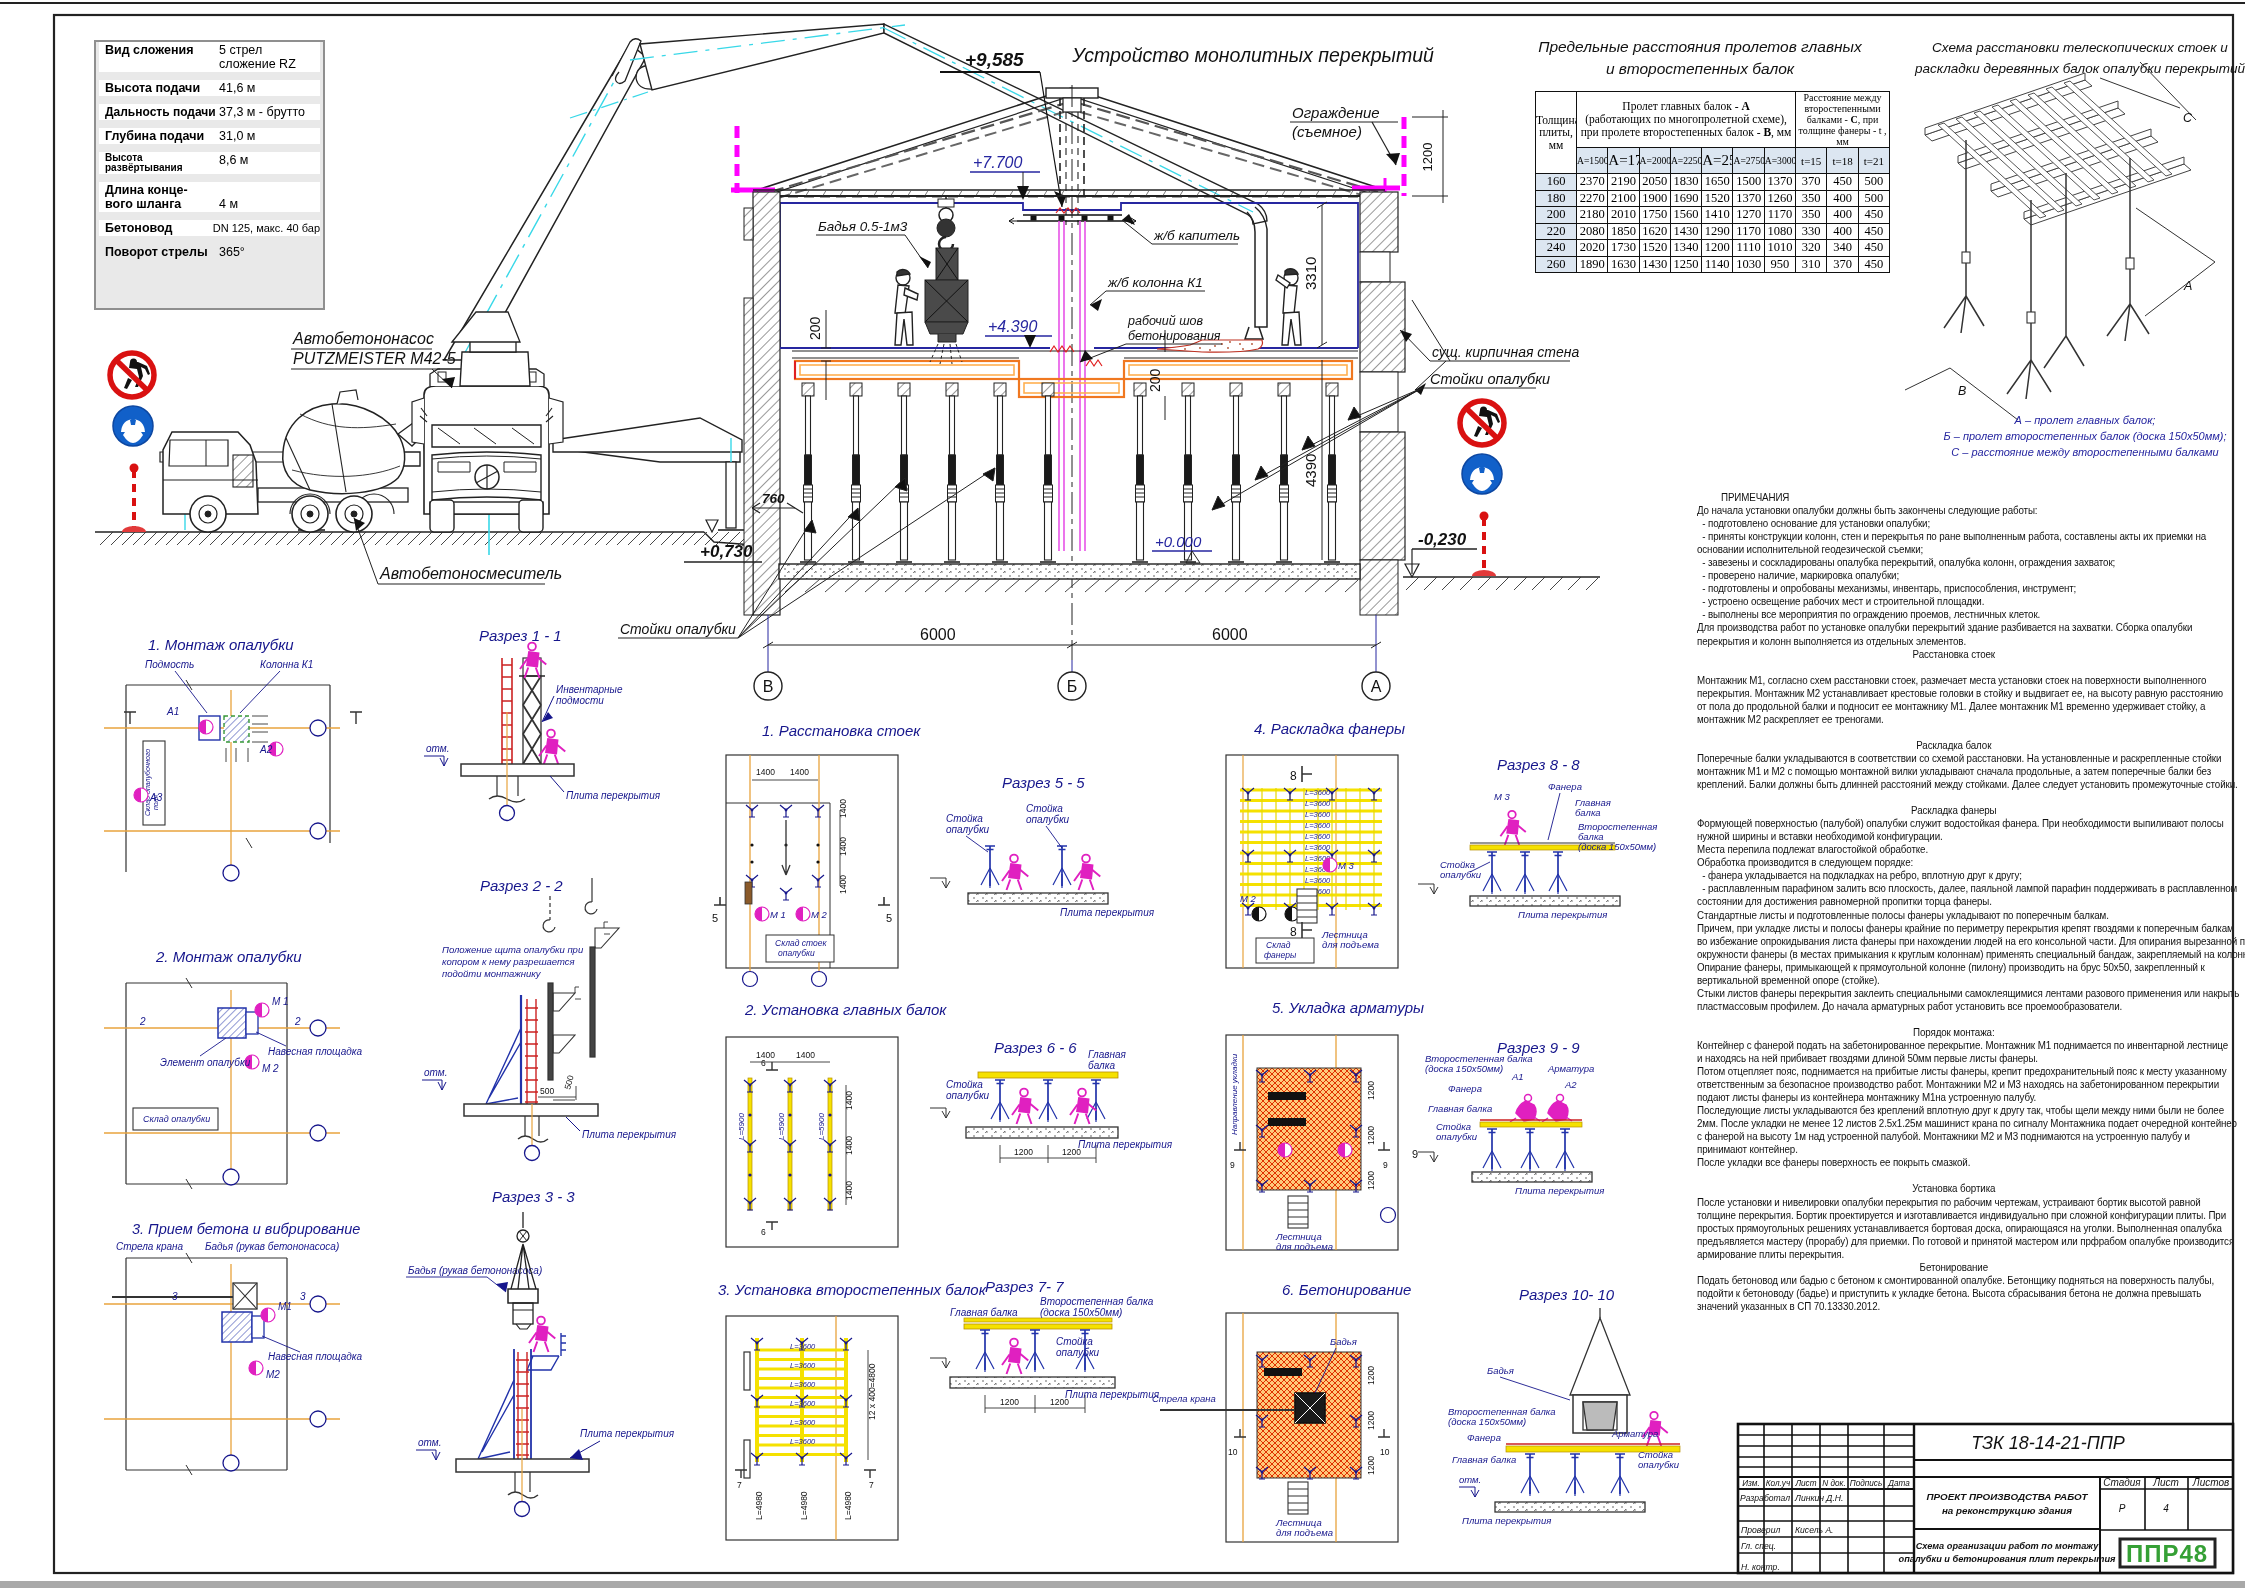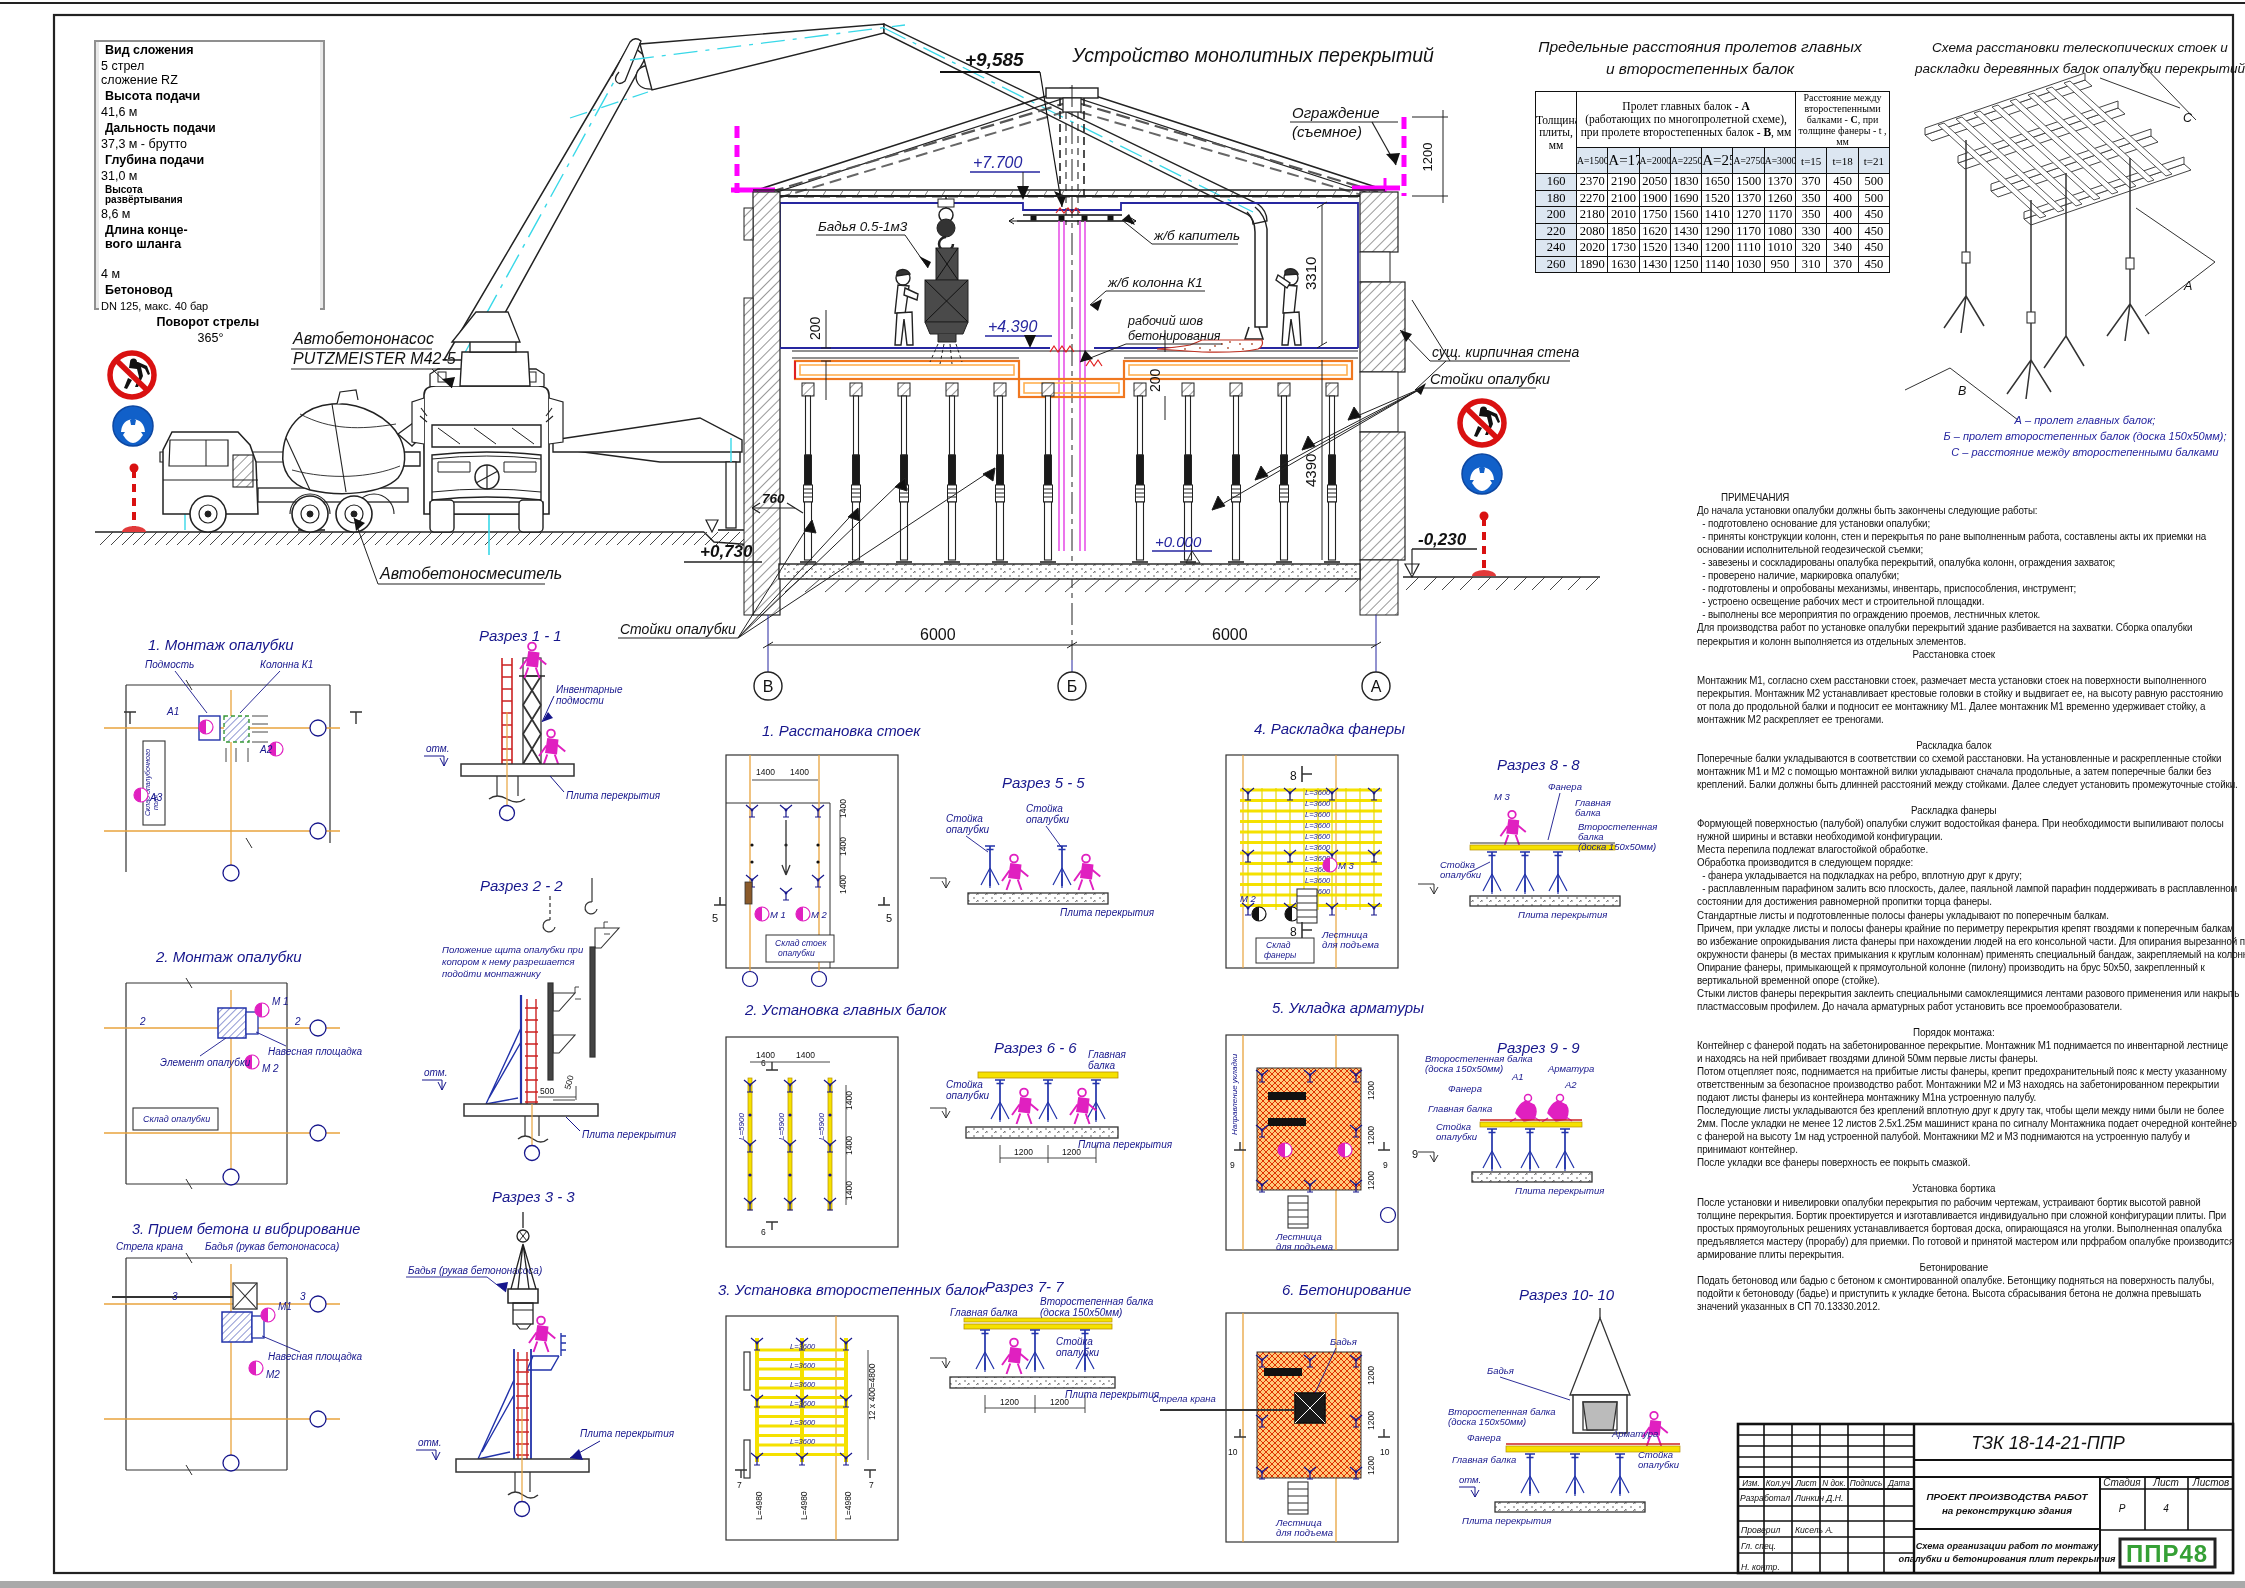--- a/index.html
+++ b/index.html
@@ -3,21 +3,21 @@
 <meta charset="utf-8">
 <style>
 html,body{margin:0;padding:0;background:#fff;}
 #page{position:relative;width:2245px;height:1588px;background:#fff;overflow:hidden;font-family:"Liberation Sans",sans-serif;}
 .abs{position:absolute;}
 .nw{white-space:nowrap;}
 #notes{font-size:10.2px;line-height:13.05px;color:#111;letter-spacing:-0.12px;transform:scaleX(0.96);transform-origin:left top;}
 #notes .ct{width:535px;text-align:center;}
 #techtbl{background:#e9e9e9;border:2px solid #8f8f8f;}
 #techtbl .ttl{color:#a8a8a8;font-weight:bold;font-size:15.5px;line-height:25px;white-space:nowrap;}
-#techtbl .row{background:#fff;display:flex;margin:0 0 0 0;flex-direction:column;}
+#techtbl .row{background:#fff;display:flex;margin:0 0 8px 0;}
 #techtbl .lb{font-weight:bold;font-size:12.5px;width:112px;padding:1px 0 1px 6px;line-height:14px;}
 #techtbl .vl{font-size:12.5px;padding:1px 0 1px 2px;line-height:14px;}
 #sptbl{border-collapse:collapse;font-family:"Liberation Serif",serif;font-size:12.5px;table-layout:fixed;}
 #sptbl td,#sptbl th{border:1.5px solid #111;text-align:center;vertical-align:middle;padding:0;overflow:hidden;}
 #sptbl .hb{background:#dce6f1;}
 </style>
 </head>
 <body>
 <div id="page">
 

